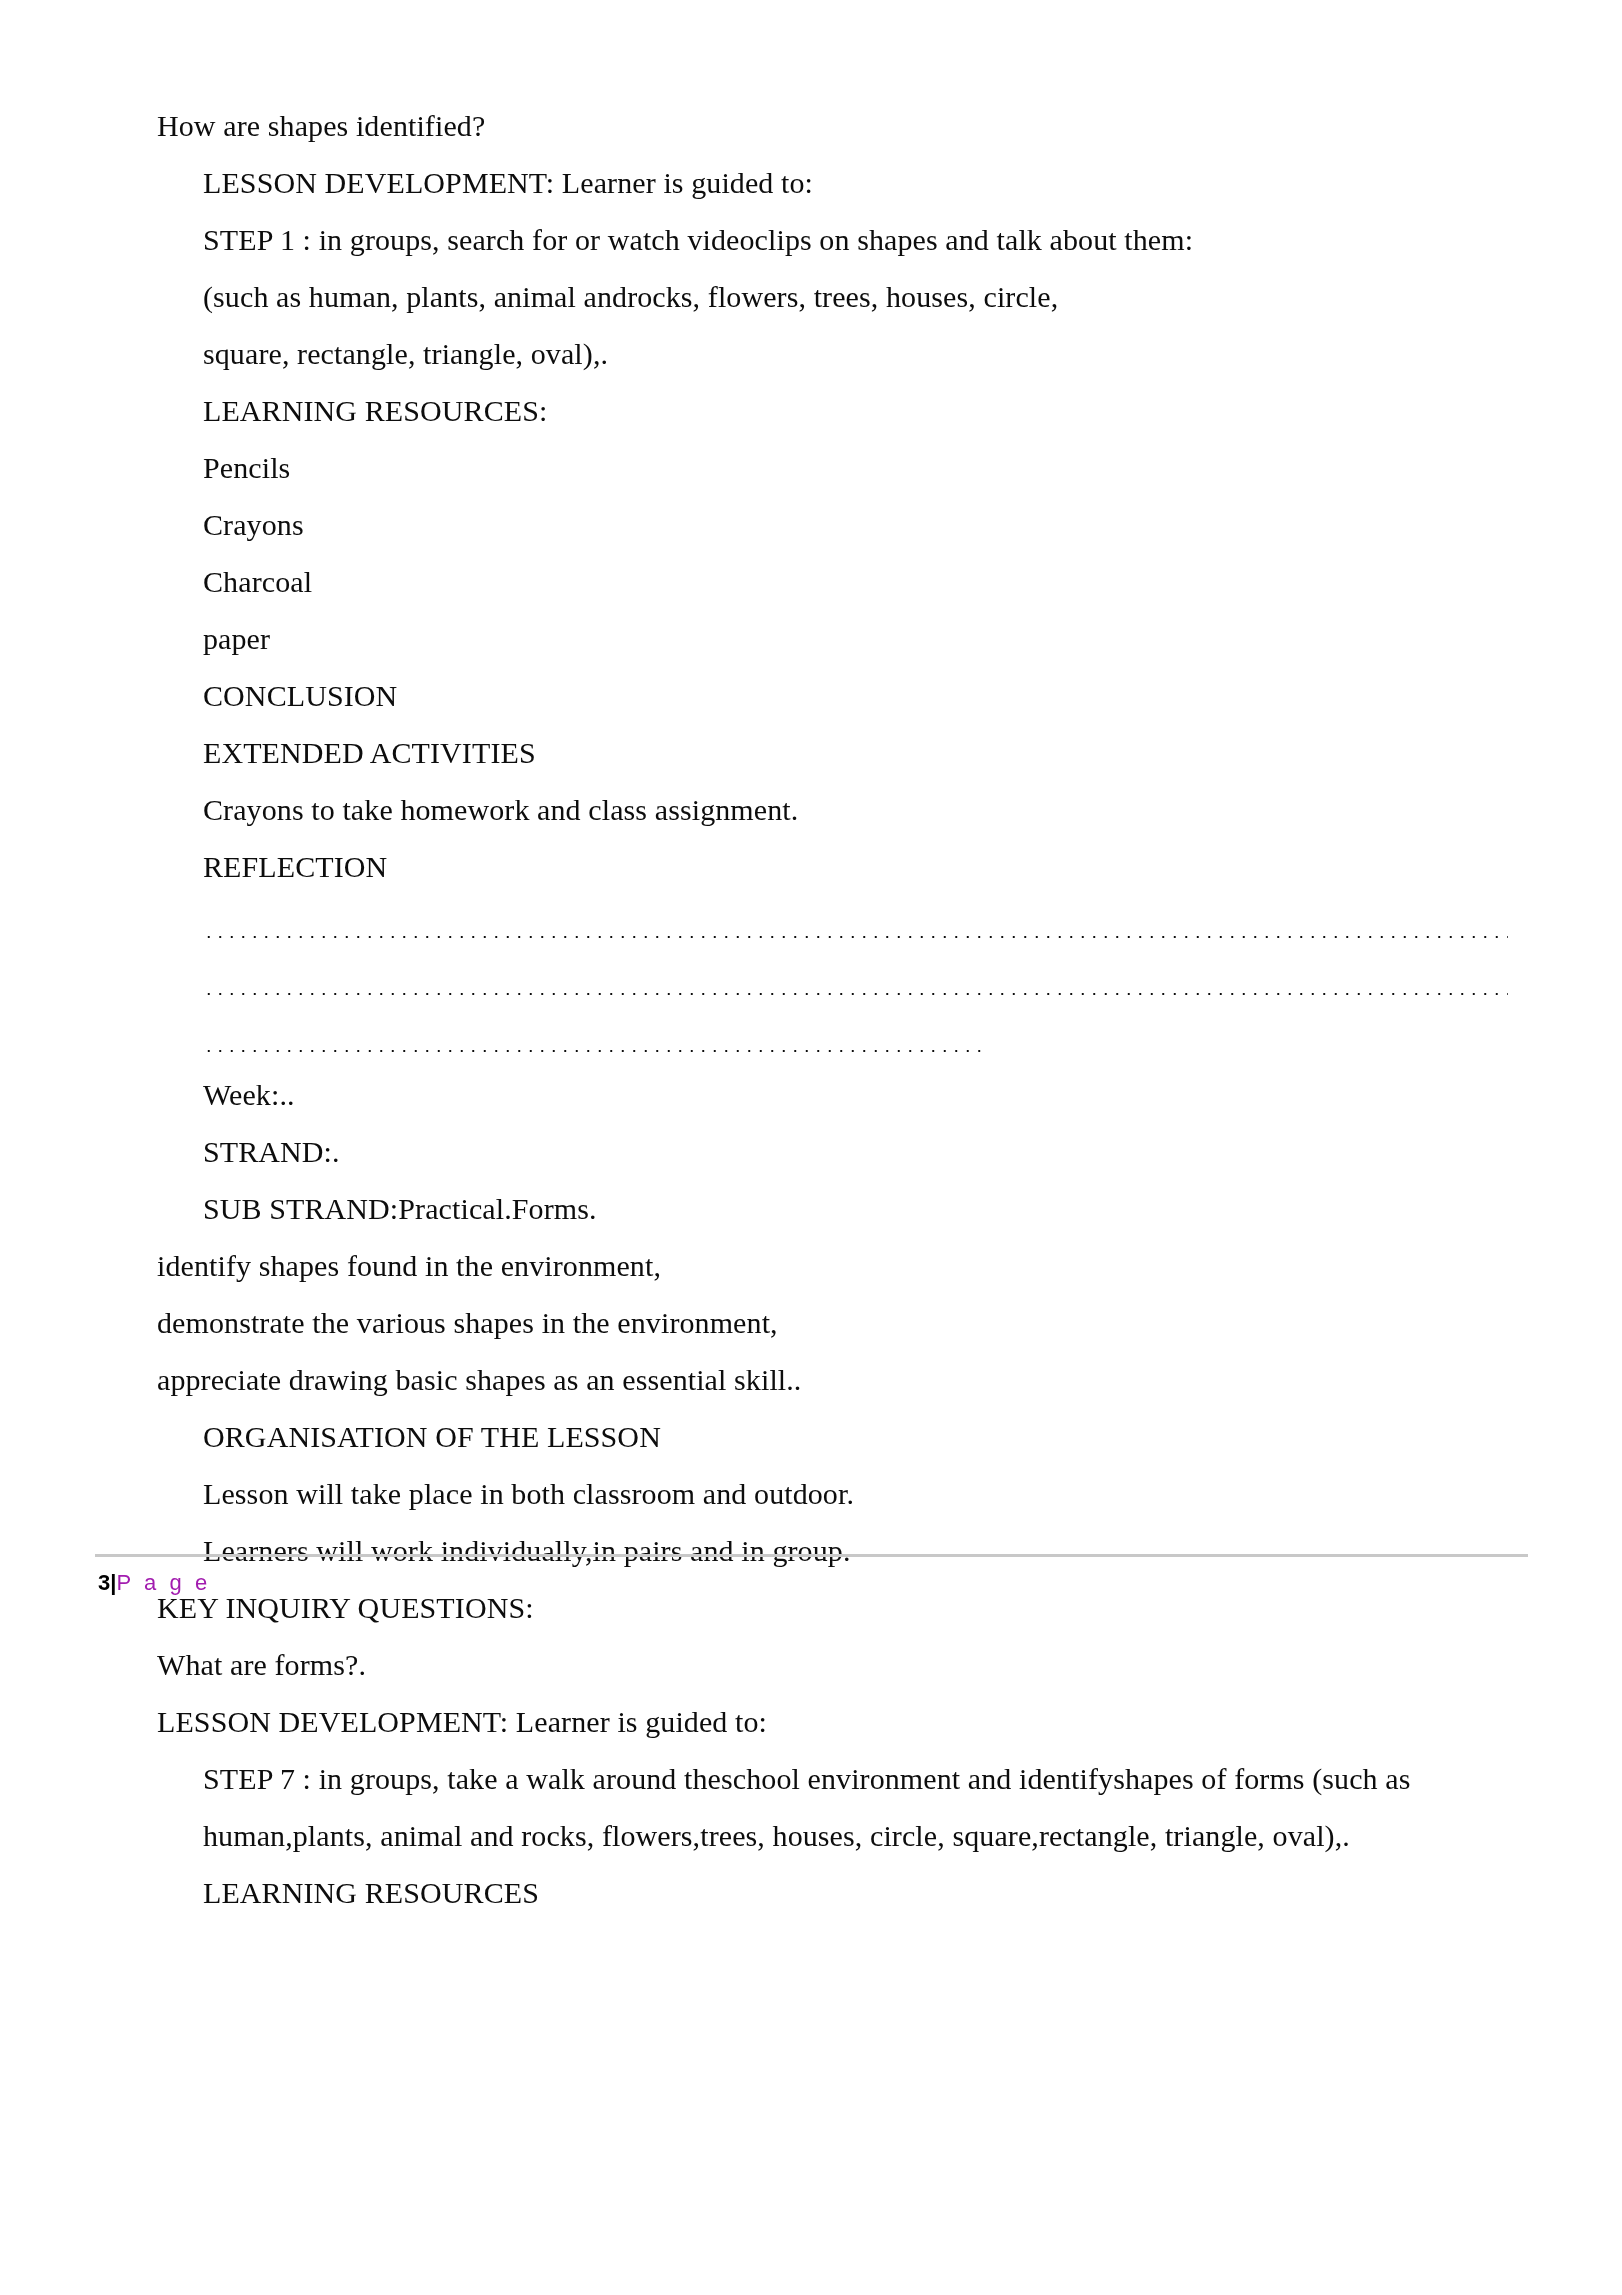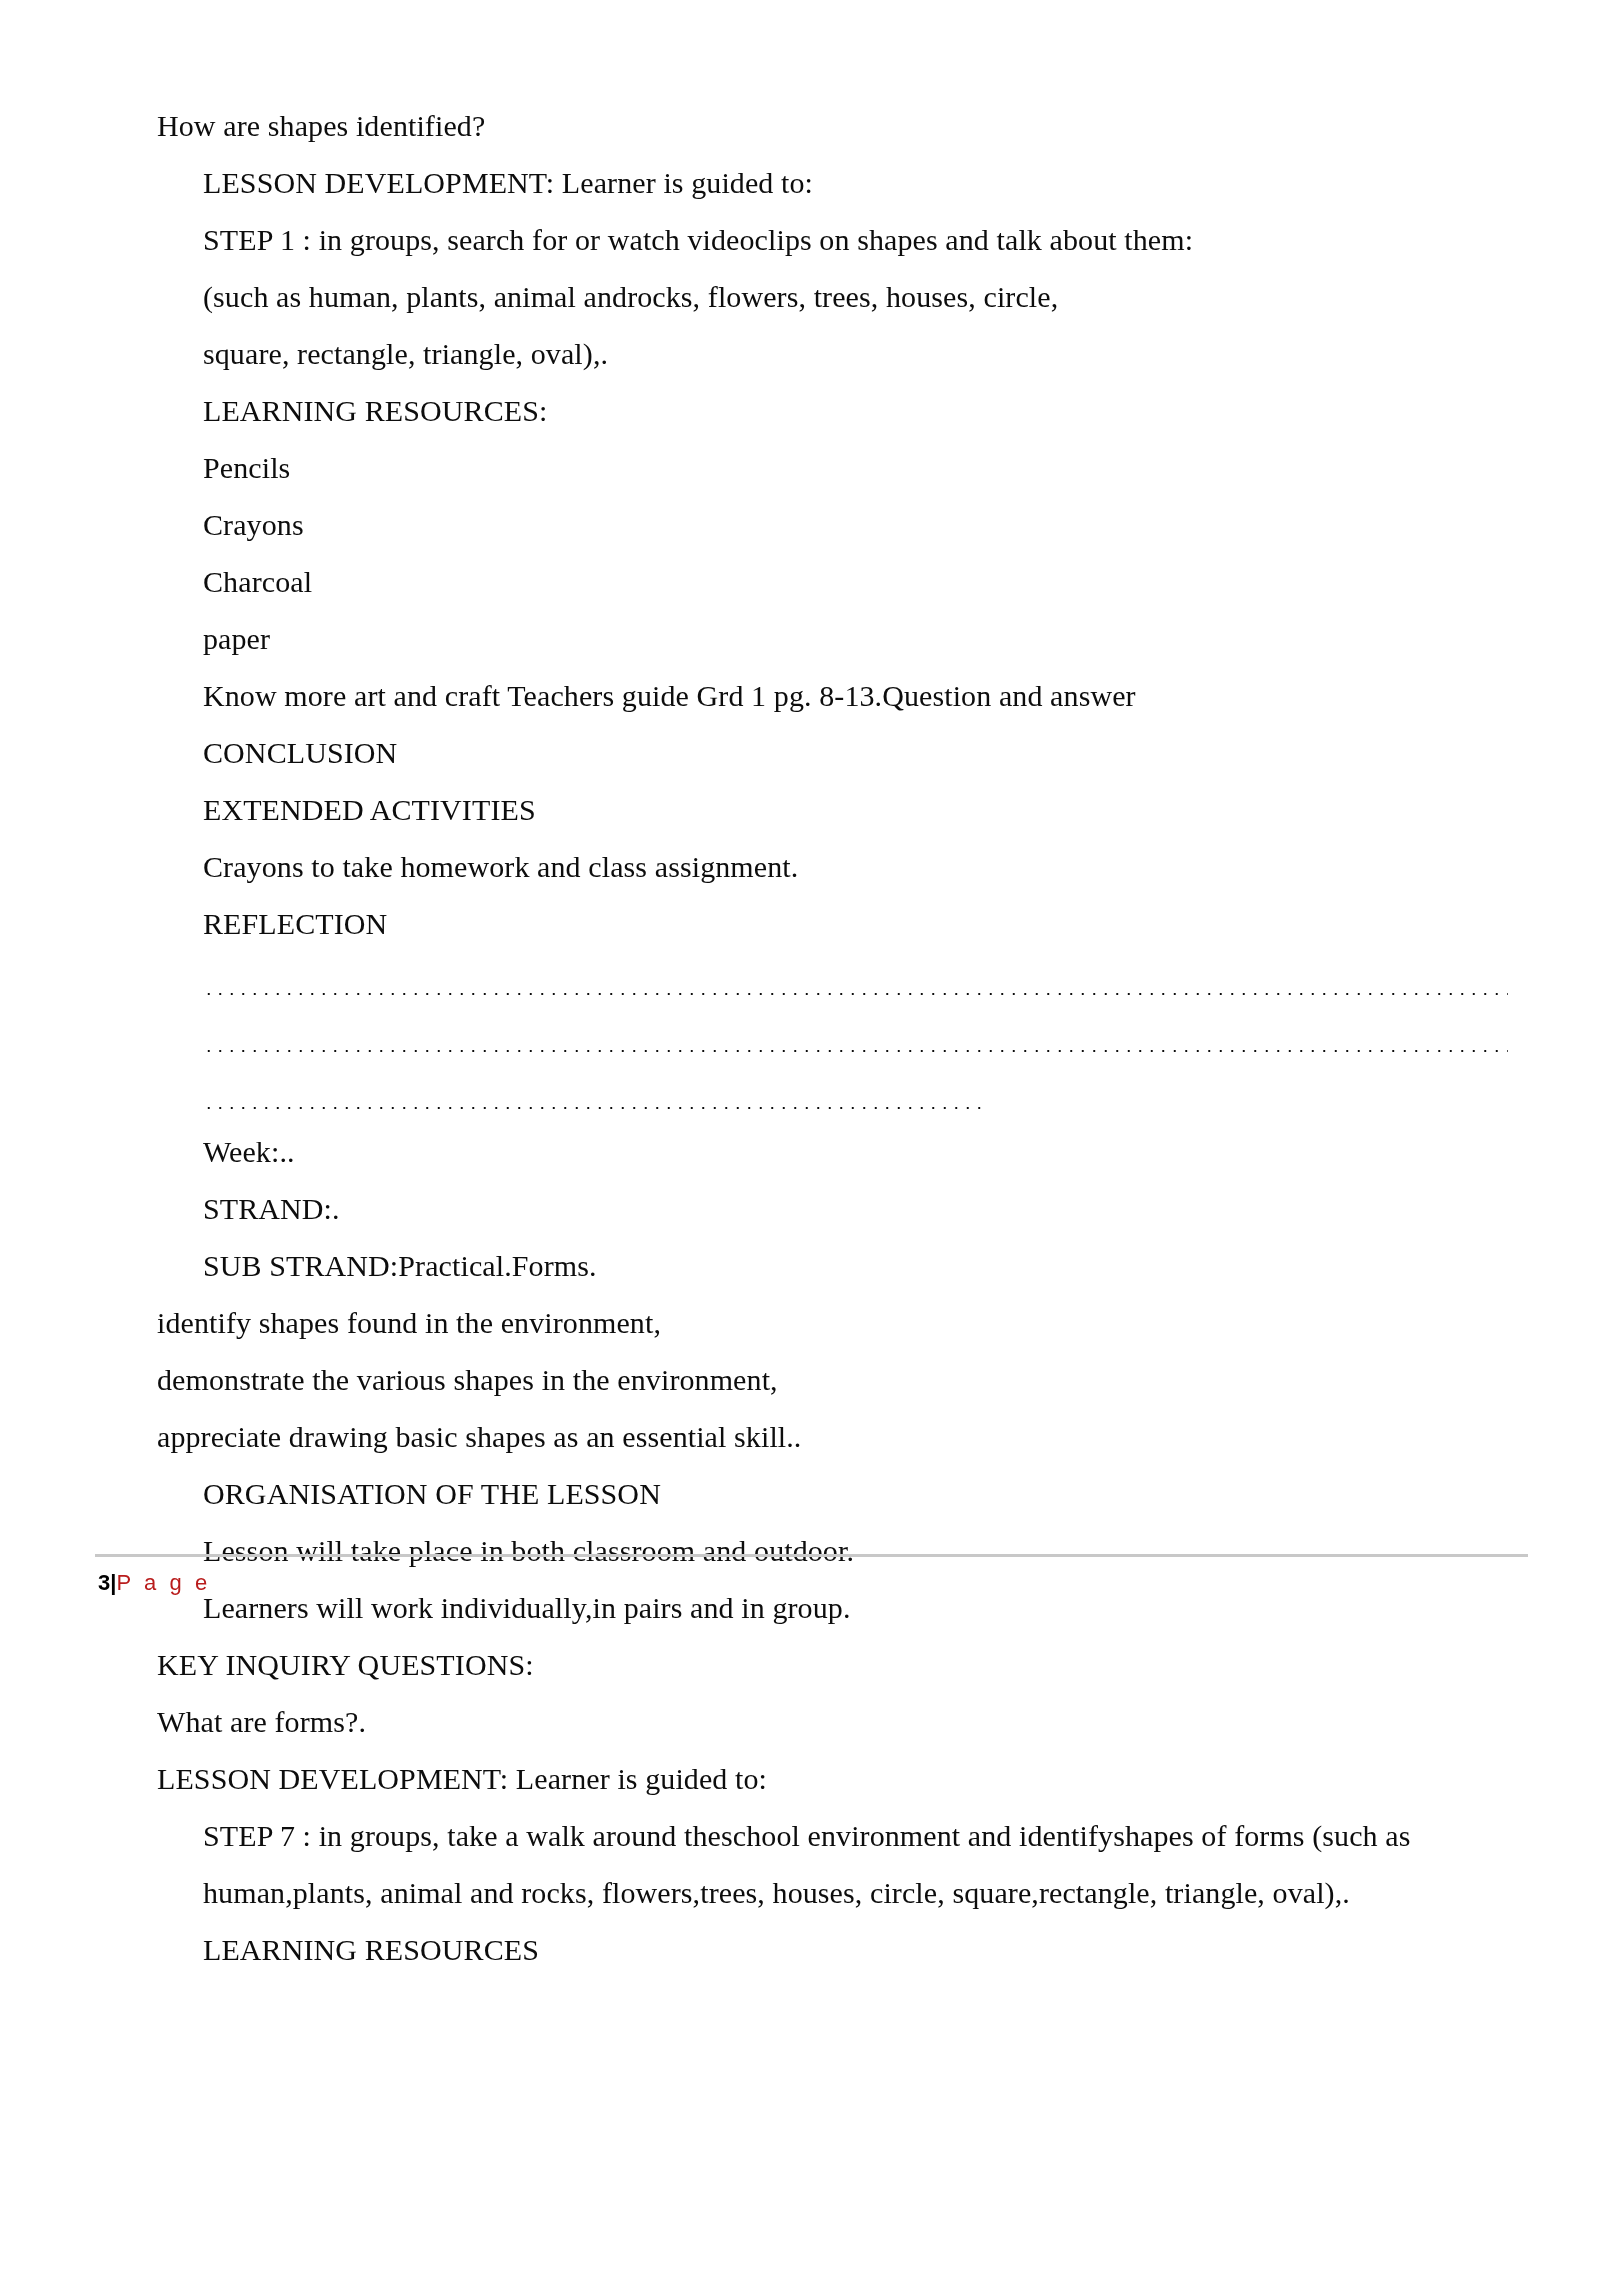--- a/index.html
+++ b/index.html
@@ -102,41 +102,40 @@
   .footer-num {
     font-weight: bold;
     color: #000000;
     letter-spacing: 0px;
   }
   .footer-sep {
     font-weight: bold;
     color: #000000;
   }
   .footer-label {
-    color: #b91c1c;
+    color: #a21caf;
     letter-spacing: 3.6px;
   }
 </style>
 </head>
 <body>
 
 <div class="page">
 
   <div class="body-text" id="body-text">
       <div class="line">How are shapes identified?</div>
       <div class="line indent">LESSON DEVELOPMENT: Learner is guided to:</div>
       <div class="line indent">STEP 1 : in groups, search for or watch videoclips on shapes and talk about them:</div>
       <div class="line indent">(such as human, plants, animal androcks, flowers, trees, houses, circle,</div>
       <div class="line indent">square, rectangle, triangle, oval),.</div>
       <div class="line indent">LEARNING RESOURCES:</div>
       <div class="line indent">Pencils</div>
       <div class="line indent">Crayons</div>
       <div class="line indent">Charcoal</div>
       <div class="line indent">paper</div>
-      <div class="line indent">Know more art and craft Teachers guide Grd 1 pg. 8-13.Question and answer</div>
       <div class="line indent">CONCLUSION</div>
       <div class="line indent">EXTENDED ACTIVITIES</div>
       <div class="line indent">Crayons to take homework and class assignment.</div>
       <div class="line indent">REFLECTION</div>
       <div class="dots-row"><span class="dots w-full"></span></div>
       <div class="dots-row"><span class="dots w-mid"></span></div>
       <div class="dots-row"><span class="dots w-short"></span></div>
       <div class="line indent">Week:..</div>
       <div class="line indent">STRAND:.</div>
       <div class="line indent">SUB STRAND:Practical.Forms.</div>

